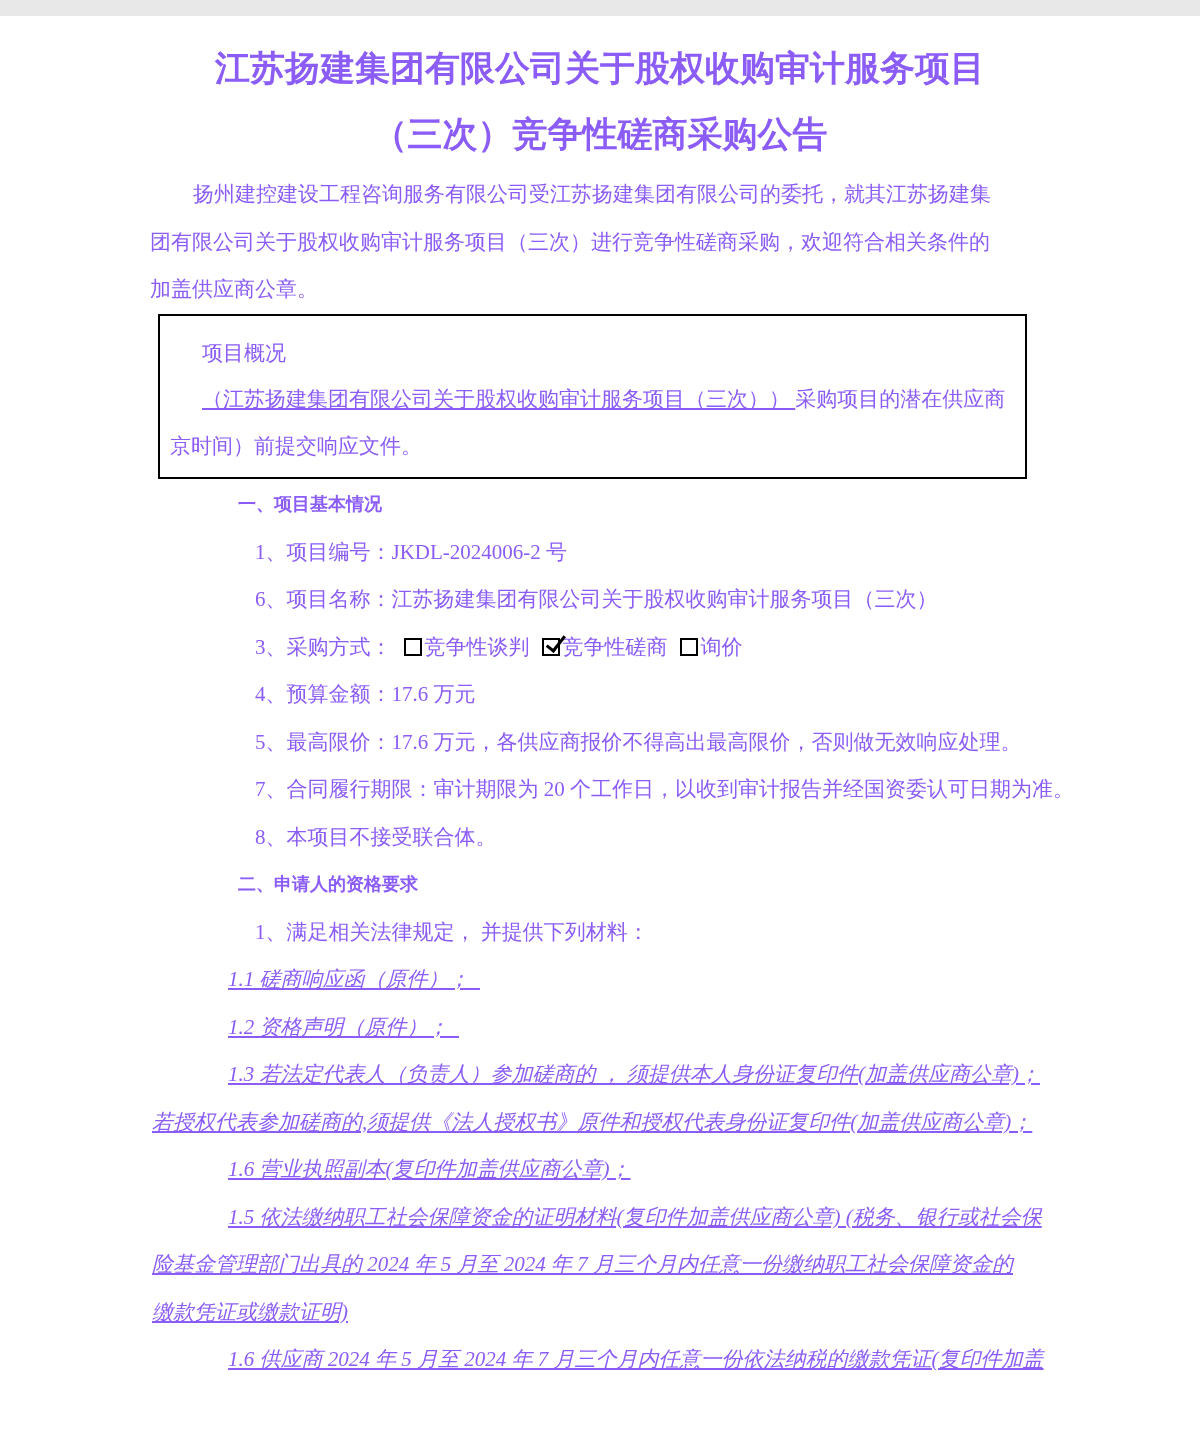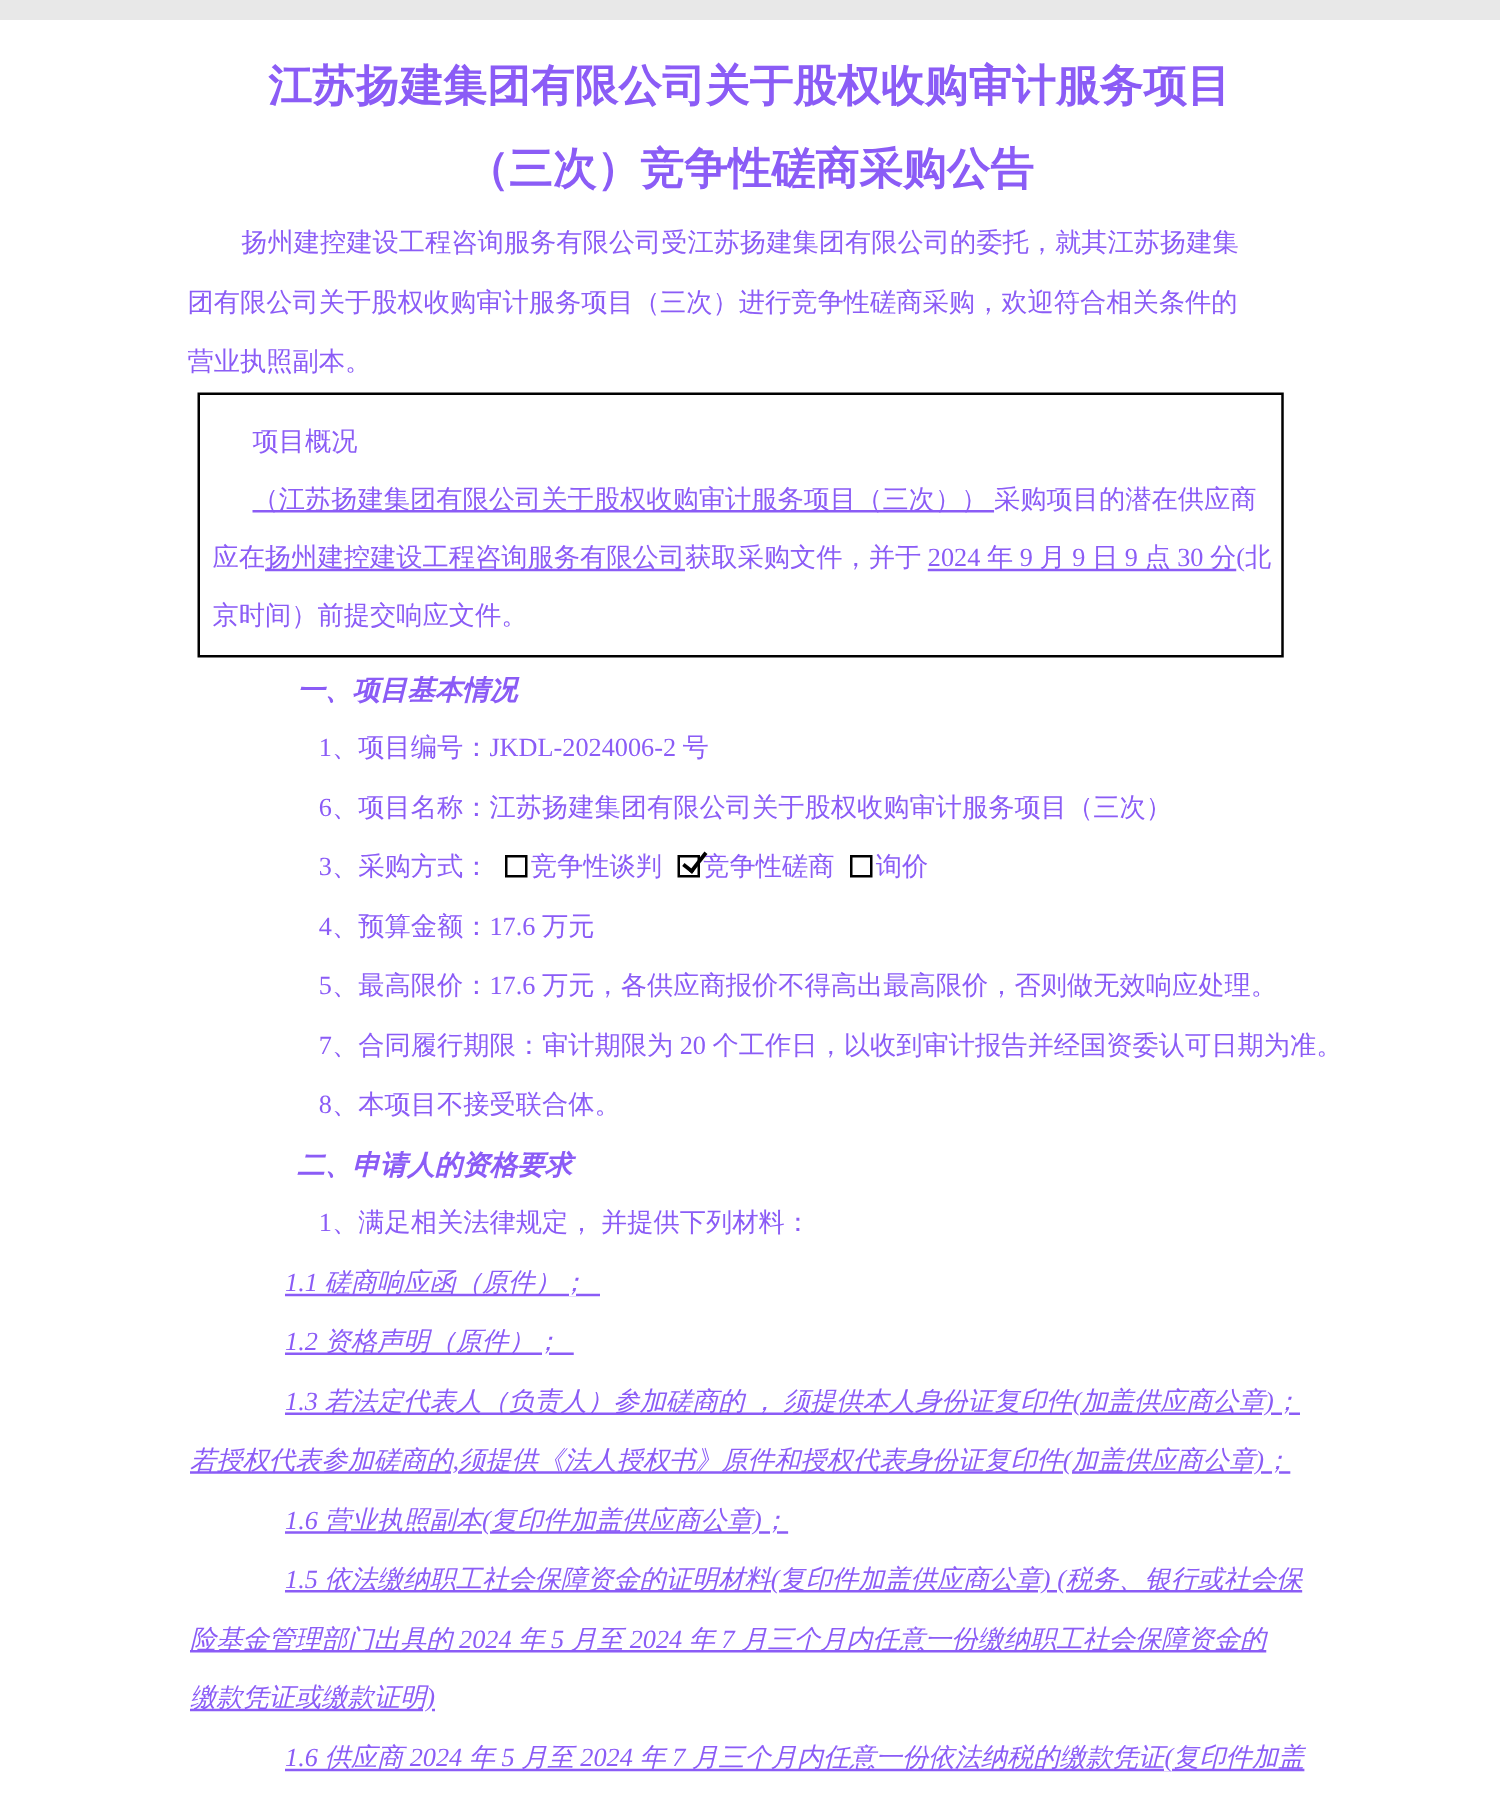--- a/index.html
+++ b/index.html
@@ -29,21 +29,21 @@
     box-sizing:border-box;
     border:2px solid #000;
     margin-left:8px;
     width:869px;
     padding:14px 8px 8px 10px;
   }
   .overview-box .line{line-height:46.5px;}
   .ov-indent{text-indent:32px;}
   .u{text-decoration:underline;}
   .list{margin-top:2px;}
-  .heading{font-weight:bold;padding-left:88px;font-size:22px;font-style:italic;}
+  .heading{font-weight:bold;padding-left:88px;font-size:18px;}
   .item{padding-left:105px;}
   .sub{padding-left:78px;font-style:italic;text-decoration:underline;}
   .sub-cont{padding-left:2px;font-style:italic;text-decoration:underline;}
   .cb{
     display:inline-block;box-sizing:border-box;
     width:18px;height:18px;
     border:2px solid #000;
     margin-right:3px;
     vertical-align:-2px;
     position:relative;
@@ -67,27 +67,26 @@
   <div class="content">
 
     <h1 class="doc-title">
       <div>江苏扬建集团有限公司关于股权收购审计服务项目</div>
       <div>（三次）竞争性磋商采购公告</div>
     </h1>
 
     <div class="intro">
       <div class="line indent-first">扬州建控建设工程咨询服务有限公司受江苏扬建集团有限公司的委托，就其江苏扬建集</div>
       <div class="line">团有限公司关于股权收购审计服务项目（三次）进行竞争性磋商采购，欢迎符合相关条件的</div>
-      <div class="line">营业执照副本。</div>
+      <div class="line">加盖供应商公章。</div>
     </div>
 
     <div class="overview-box">
       <div class="line ov-indent">项目概况</div>
       <div class="line ov-indent"><span class="u">（江苏扬建集团有限公司关于股权收购审计服务项目（三次）） </span><span>采购项目的潜在供应商</span></div>
-      <div class="line"><span>应在</span><span class="u">扬州建控建设工程咨询服务有限公司</span><span>获取采购文件，并于 </span><span class="u">2024 年 9 月 9 日 9 点 30 分</span><span>(北</span></div>
       <div class="line">京时间）前提交响应文件。</div>
     </div>
 
     <div class="list">
       <div class="line heading">一、项目基本情况</div>
       <div class="line item">1、项目编号：JKDL-2024006-2 号</div>
       <div class="line item">6、项目名称：江苏扬建集团有限公司关于股权收购审计服务项目（三次）</div>
 
       <div class="line item"><span>3、采购方式：</span><span class="opt"><span class="cb"></span><span>竞争性谈判</span></span><span class="opt"><span class="cb checked"></span><span>竞争性磋商</span></span><span class="opt"><span class="cb"></span><span>询价</span></span></div>
 

